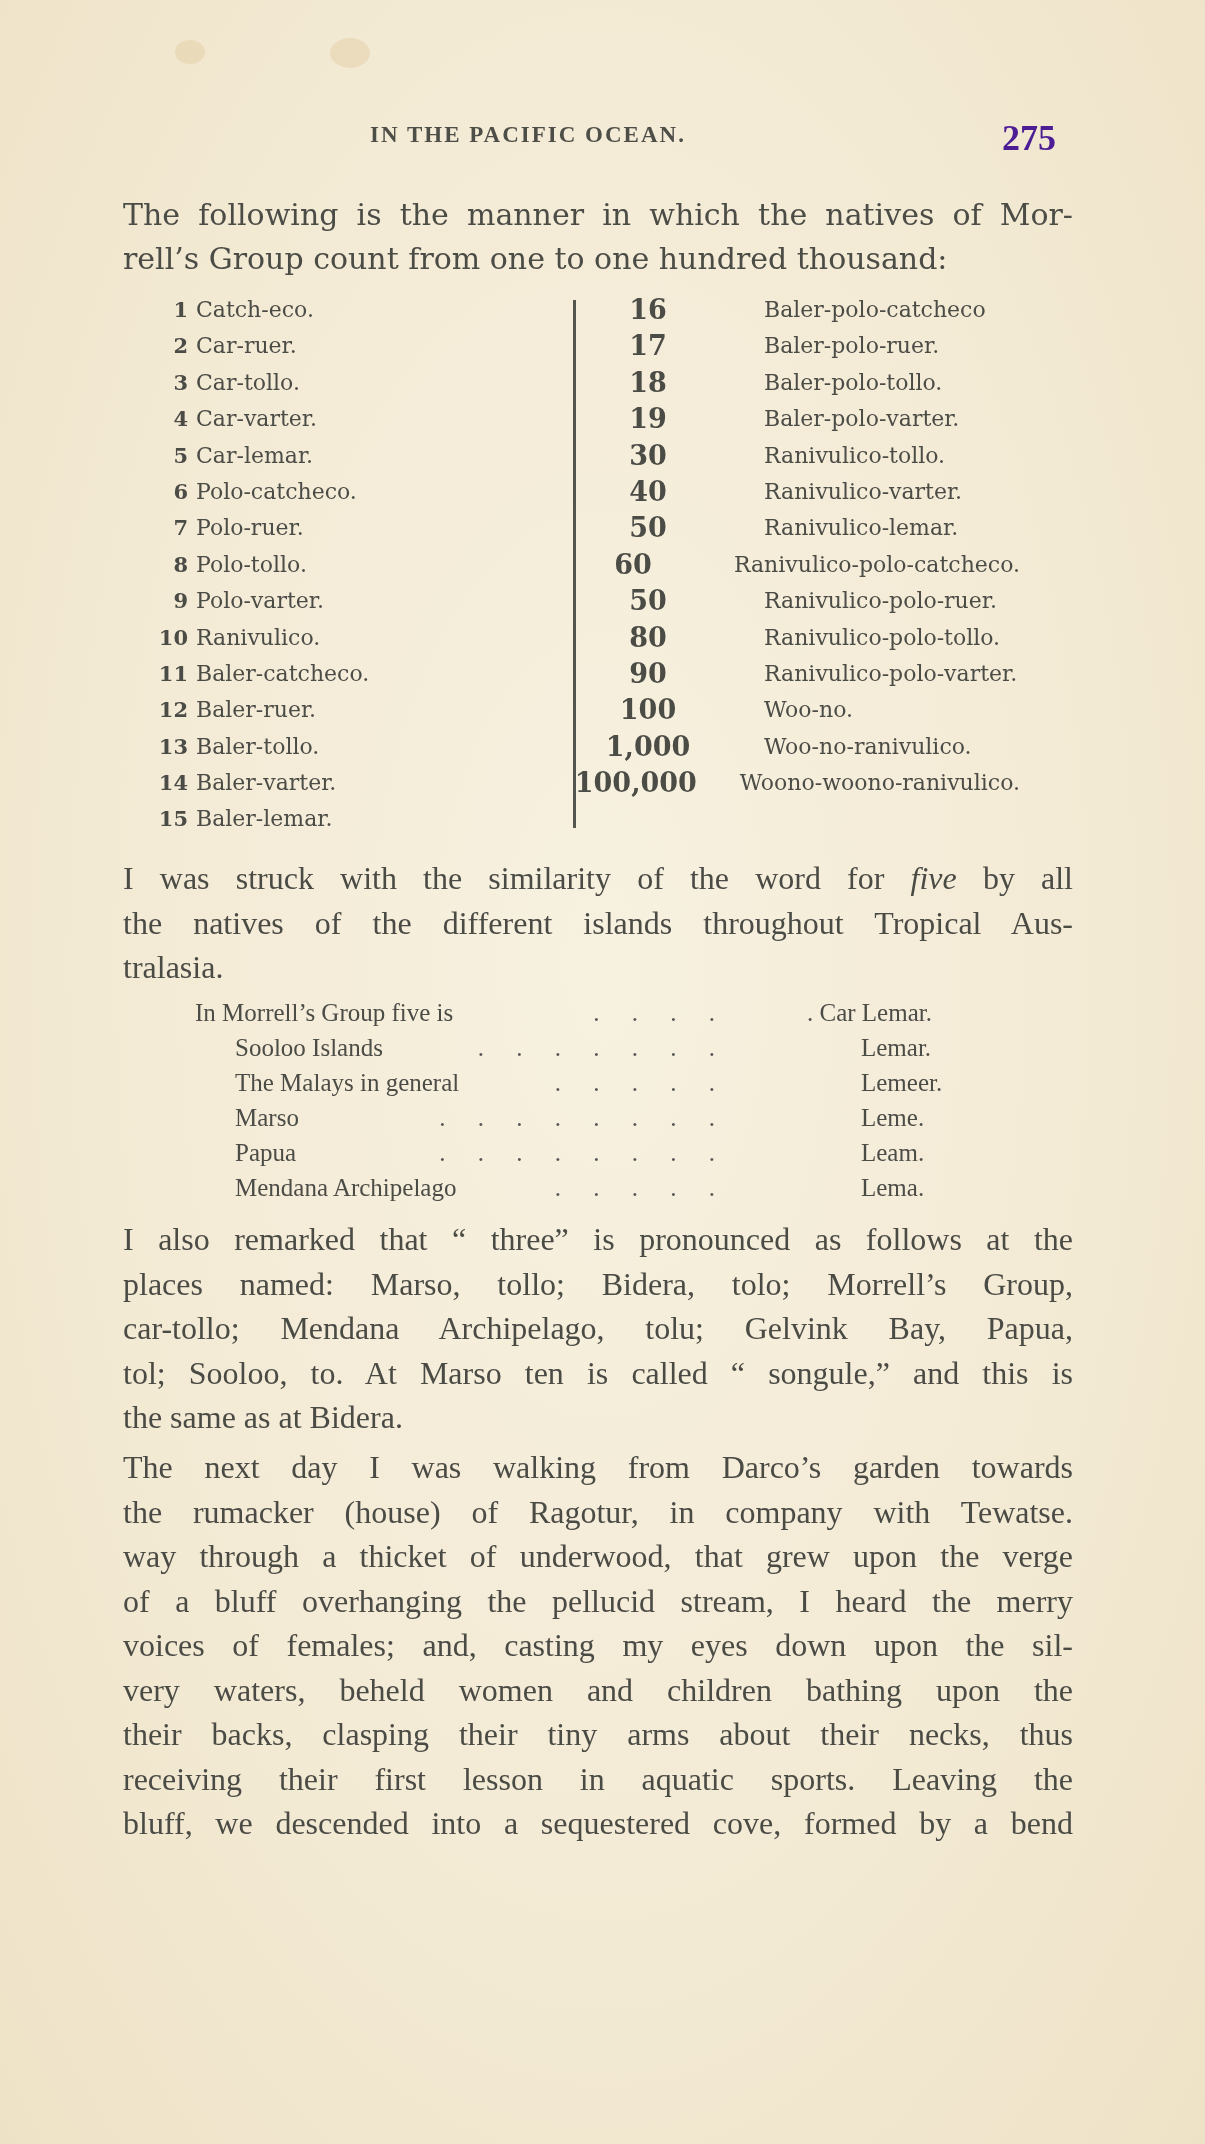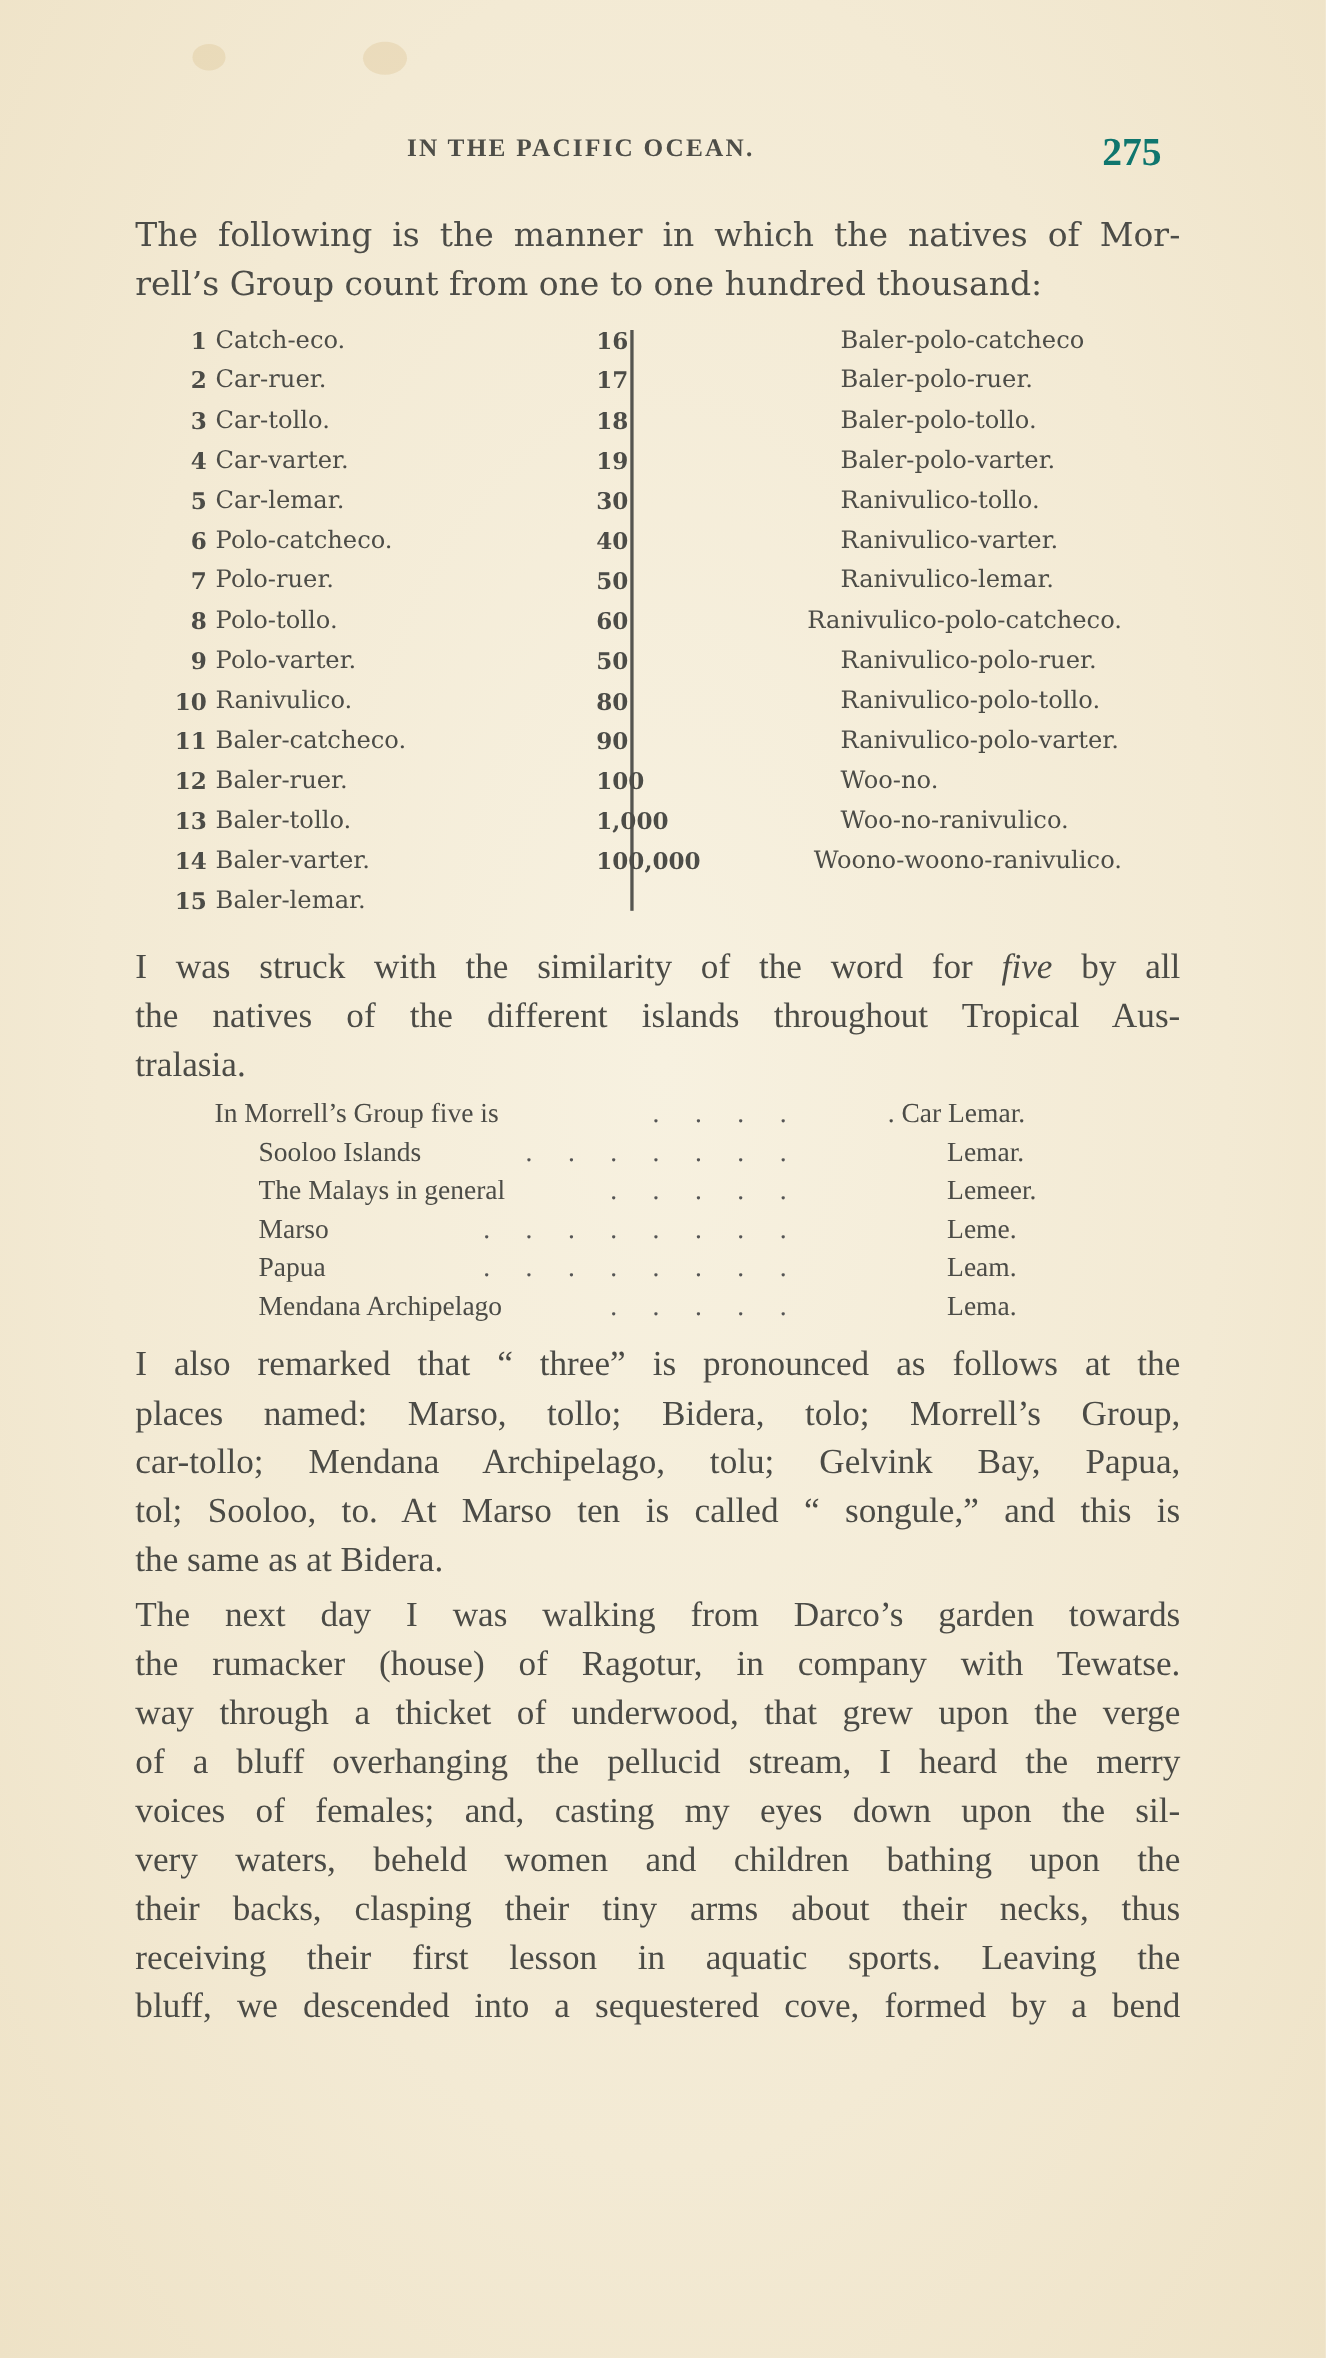--- a/index.html
+++ b/index.html
@@ -34,21 +34,21 @@
       font-weight: bold;
       color: #4e4e48;
     }
     .page-number {
       position: absolute;
       top: 117px;
       left: 1002px;
       font-family: "Liberation Serif", "DejaVu Serif", serif;
       font-size: 36px;
       font-weight: bold;
-      color: #0f766e;
+      color: #4c1d95;
     }
     
     .intro {
       position: absolute;
       top: 193px;
       left: 123px;
       width: 950px;
       font-family: "DejaVu Serif", serif;
       font-size: 30px;
       line-height: 44px;
@@ -93,25 +93,25 @@
     .col-left .num {
       width: 38px;
       text-align: right;
       padding-right: 8px;
       font-weight: bold;
       font-family: "DejaVu Serif", serif;
       font-size: 21px;
     }
     .col-right .num {
       width: 222px;
-      text-align: left;
+      text-align: center;
       padding-right: 10px;
       font-weight: bold;
       font-family: "DejaVu Serif", serif;
-      font-size: 21px;
+      font-size: 27px;
       box-sizing: border-box;
       margin-left: -28px;
     }
     .word { font-family: "DejaVu Serif", serif; font-size: 22px; }
     
     .para {
       position: absolute;
       left: 123px;
       width: 950px;
       font-family: "Liberation Serif", "DejaVu Serif", serif;

